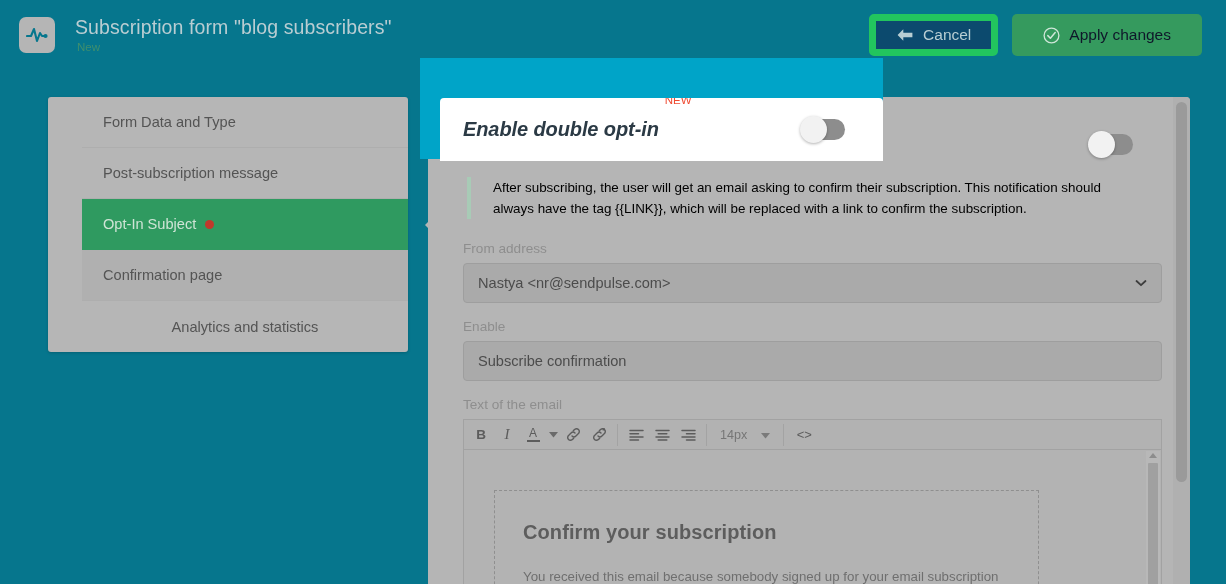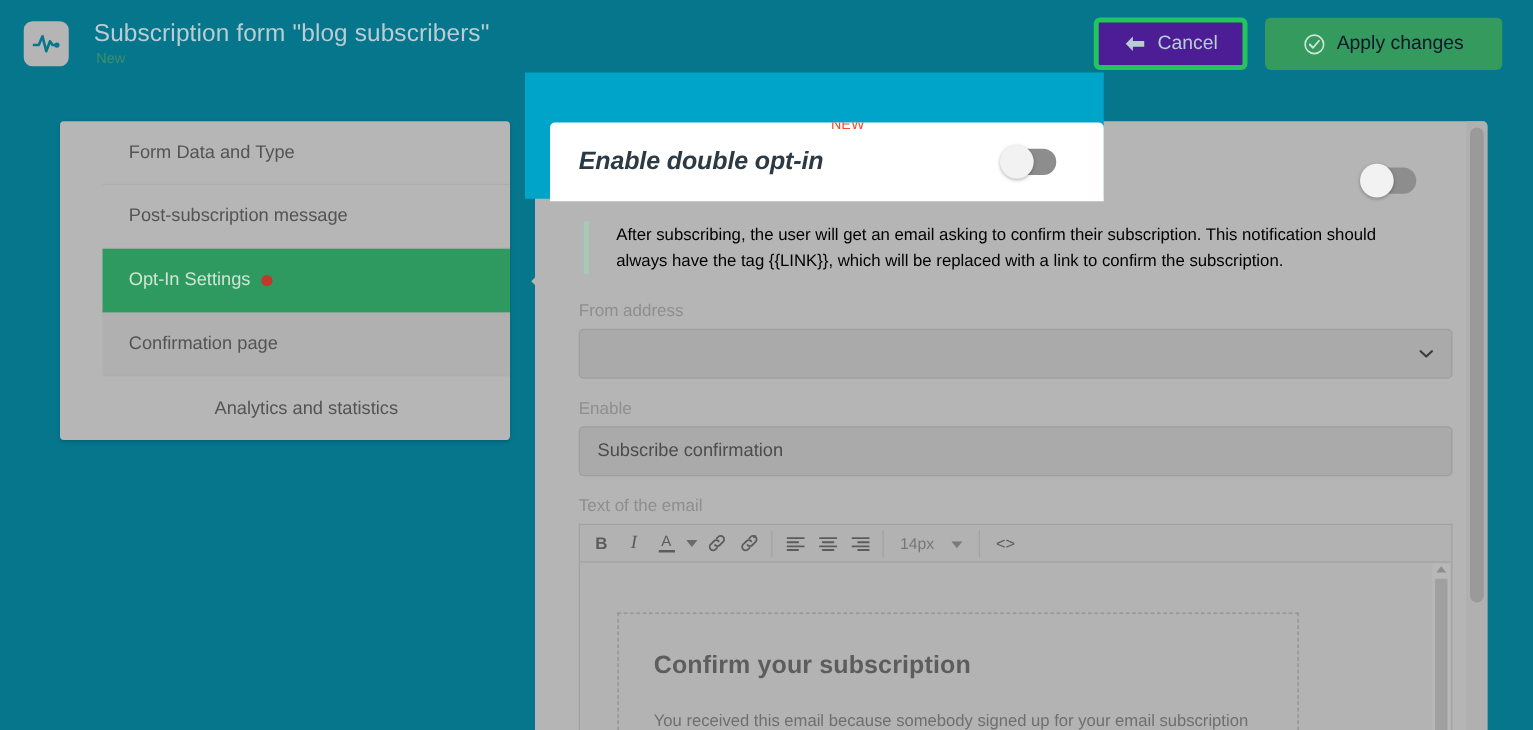--- a/index.html
+++ b/index.html
@@ -45,22 +45,22 @@
   .btn {
     display: inline-flex; align-items: center; gap: 9px;
     height: 42px; padding: 0 20px;
     border-radius: 5px;
     font-size: 15.5px;
     cursor: pointer;
     user-select: none;
     white-space: nowrap;
   }
   .btn-cancel {
-    border: 4px solid #22c55e;
-    background: #4c1d95;
+    border: 7px solid #22c55e;
+    background: #0c4a6e;
     color: #b8ced3;
     justify-content: center;
   }
   .btn-apply {
     border: 1px solid transparent;
     background: #359a5e;
     color: #0f172a;
     margin-left: 14px;
     padding: 0 30px;
   }
@@ -348,21 +348,21 @@
   </div>
 
   <div class="sidebar">
     <div class="side-item">
       <span>Form Data and Type</span>
     </div>
     <div class="side-item">
       <span>Post-subscription message</span>
     </div>
     <div class="side-item active">
-      <span>Opt-In Settings</span>
+      <span>Opt-In Subject</span>
       <span class="dot"></span>
     </div>
     <div class="side-item dim">
       <span>Confirmation page</span>
     </div>
     <div class="side-item">
       <span>Analytics and statistics</span>
     </div>
   </div>
 
@@ -379,20 +379,21 @@
         </span>
       </div>
 
       <div class="note">
         <p>After subscribing, the user will get an email asking to confirm their subscription. This notification should always have the tag {{LINK}}, which will be replaced with a link to confirm the subscription.</p>
       </div>
 
       <div class="field-block">
         <div class="field-label">From address</div>
         <div class="fake-select">
+          <span>Nastya &lt;nr@sendpulse.com&gt;</span>
           <span class="caret">
             <svg width="12" height="8" viewBox="0 0 12 8" aria-hidden="true">
               <polyline points="1.5,2 6,6.2 10.5,2" fill="none" stroke="#3d3d3d" stroke-width="1.8" stroke-linecap="round" stroke-linejoin="round"></polyline>
             </svg>
           </span>
         </div>
       </div>
 
       <div class="field-block">
         <div class="field-label">Enable</div>

